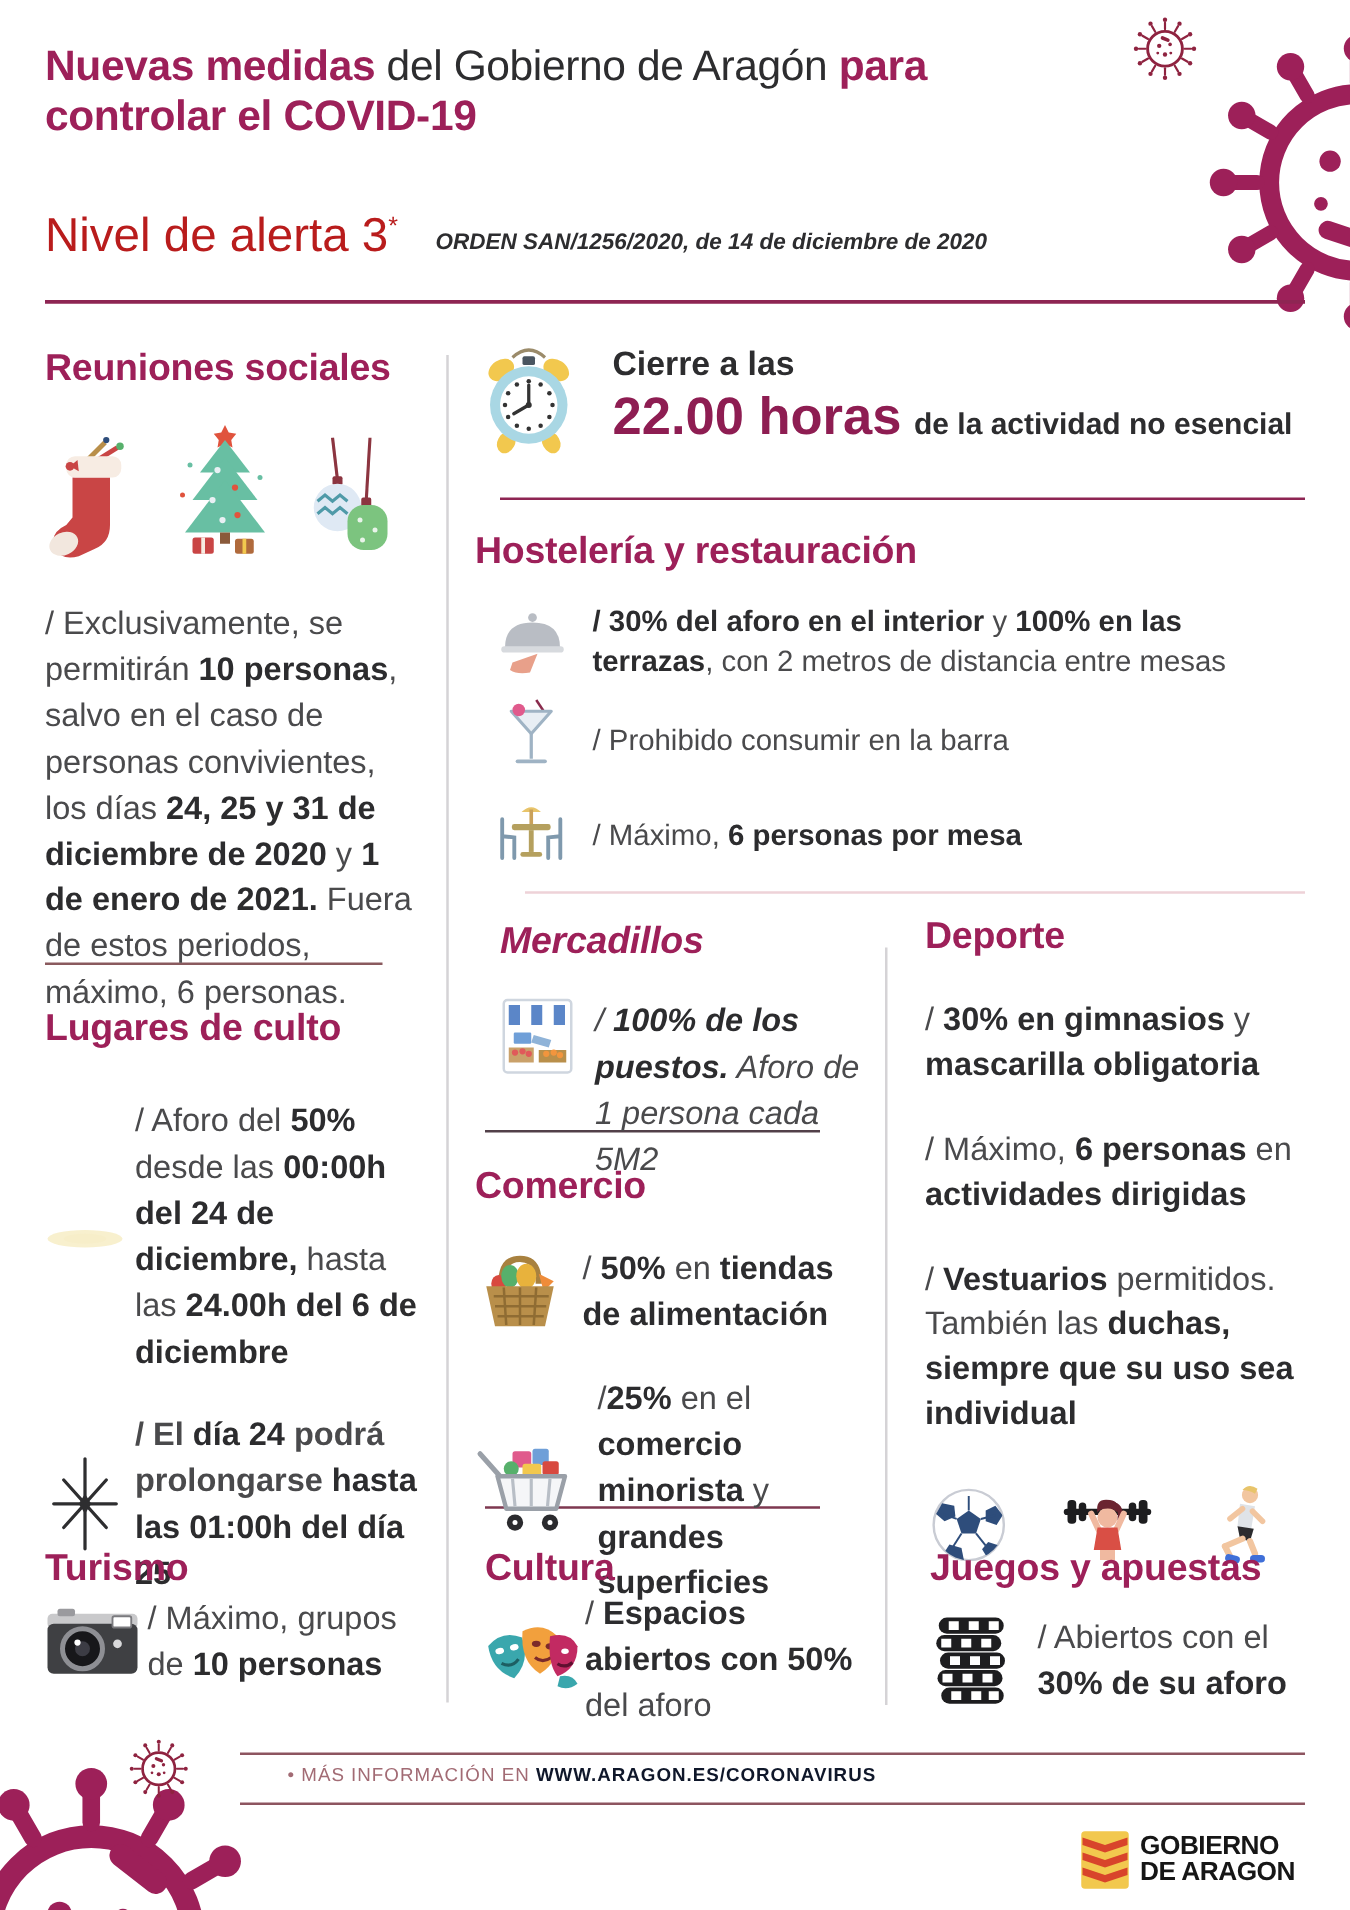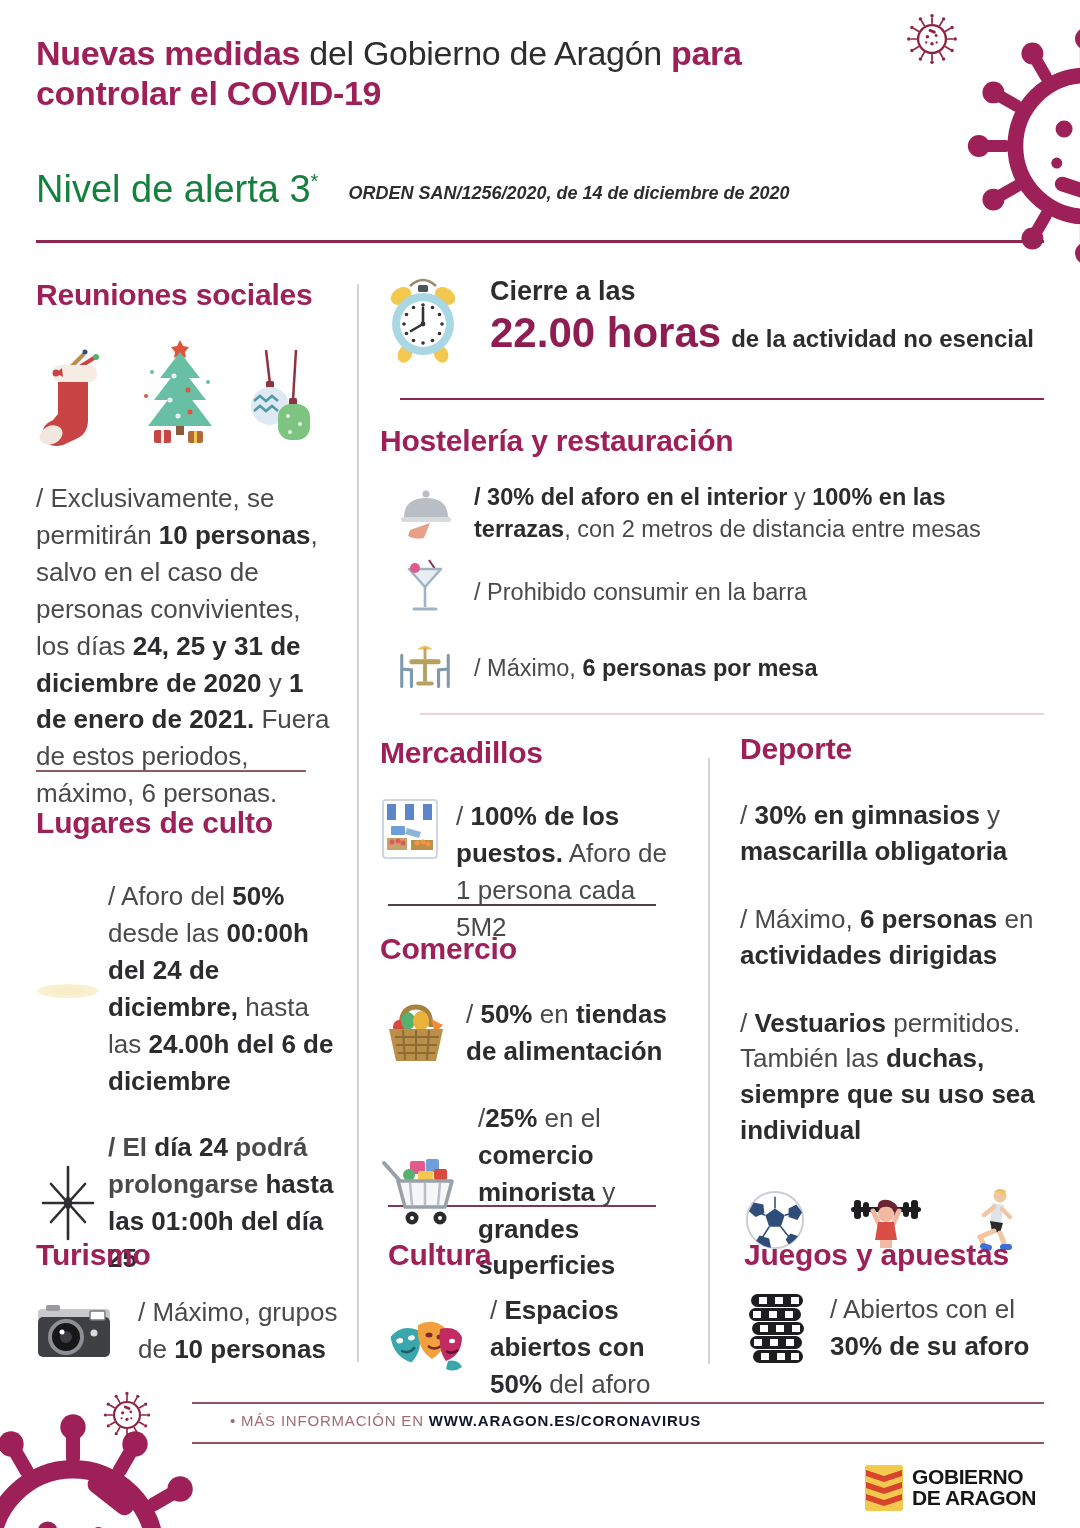--- a/index.html
+++ b/index.html
@@ -5,21 +5,21 @@
   html,body{margin:0;padding:0;background:#ffffff;}
   #page{position:relative;width:1080px;height:1528px;background:#ffffff;overflow:hidden;
         font-family:"Liberation Sans","DejaVu Sans",sans-serif;color:#4a4a4c;}
   .t b{color:#2c2c2e;}
   h1,h2,p{margin:0;}
   
   .title{position:absolute;left:36px;top:34px;width:845px;font-size:34px;line-height:1.17;
          font-weight:400;color:#2d2d2f;letter-spacing:-0.3px;}
   .title b{color:#9d2059;}
   .alert-row{position:absolute;left:36px;top:168px;display:flex;align-items:flex-end;gap:30px;}
-  .alert{font-size:38px;color:#15803d;font-weight:400;}
+  .alert{font-size:38px;color:#b91c1c;font-weight:400;}
   .alert sup{font-size:20px;}
   .order{font-size:18px;font-style:italic;font-weight:bold;color:#2d2d2f;padding-bottom:7px;}
   .hr{position:absolute;}
   .hr-header{left:36px;top:240px;width:1008px;height:3px;background:#8e2553;}
   
   .vd{position:absolute;width:2px;background:#d5d3d6;}
   .vd1{left:357px;top:284px;height:1078px;}
   .vd2{left:708px;top:758px;height:606px;}
   .hr-left{left:36px;top:770px;width:270px;height:2px;background:#8a5a5e;}
   .hr-cierre{left:400px;top:398px;width:644px;height:2px;background:#8e2553;}
@@ -43,35 +43,35 @@
   .cierre-line1{font-size:27px;font-weight:bold;color:#2d2d2f;margin-top:4px;}
   .cierre-line2{margin-top:2px;}
   .cierre-time{font-size:42px;font-weight:bold;color:#8e1d52;}
   .cierre-tail{font-size:24px;font-weight:bold;color:#2d2d2f;margin-left:10px;}
   
   .sec-hosteleria{left:380px;top:424px;width:665px;}
   .sec-hosteleria .items{margin-top:24px;display:flex;flex-direction:column;gap:14px;padding-left:14px;}
   .sec-hosteleria .t{font-size:23.5px;line-height:1.35;width:575px;}
   .sec-hosteleria .ic{width:62px;}
   
-  .sec-mercadillos{left:380px;top:736px;width:300px;}
+  .sec-mercadillos{left:400px;top:736px;width:300px;font-style:italic;}
   .sec-mercadillos .item{margin-top:28px;align-items:flex-start;gap:16px;}
   .sec-mercadillos .t{width:226px;}
   .sec-comercio{left:380px;top:932px;width:300px;}
   .sec-comercio .item{margin-top:30px;gap:14px;}
   .sec-comercio .t{width:232px;}
   
   .sec-deporte{left:740px;top:732px;width:312px;}
   .sec-deporte .t{margin-top:32px;line-height:1.38;}
   .sports-row{display:flex;gap:42px;align-items:center;margin-top:38px;padding-left:4px;}
   
   .sec-turismo{left:36px;top:1238px;width:312px;}
-  .sec-turismo .item{margin-top:22px;gap:26px;}
+  .sec-turismo .item{margin-top:4px;gap:6px;}
   .sec-cultura{left:388px;top:1238px;width:302px;}
-  .sec-cultura .item{margin-top:20px;gap:24px;}
+  .sec-cultura .item{gap:2px;}
   .sec-juegos{left:744px;top:1238px;width:302px;}
   .sec-juegos .item{margin-top:18px;gap:20px;}
   
   .f-text{position:absolute;left:230px;top:1412px;font-size:15px;letter-spacing:0.8px;color:#a26b74;}
   .f-text b{color:#0f172a;}
   .logo{position:absolute;right:44px;top:1464px;display:flex;gap:8px;align-items:center;}
   .logo-text{font-size:21px;font-weight:bold;color:#161616;line-height:0.98;letter-spacing:-0.4px;}
   
   .virus{position:absolute;}
   .virus-tr-big{left:952px;top:12px;width:268px;height:268px;color:#9d2059;}

